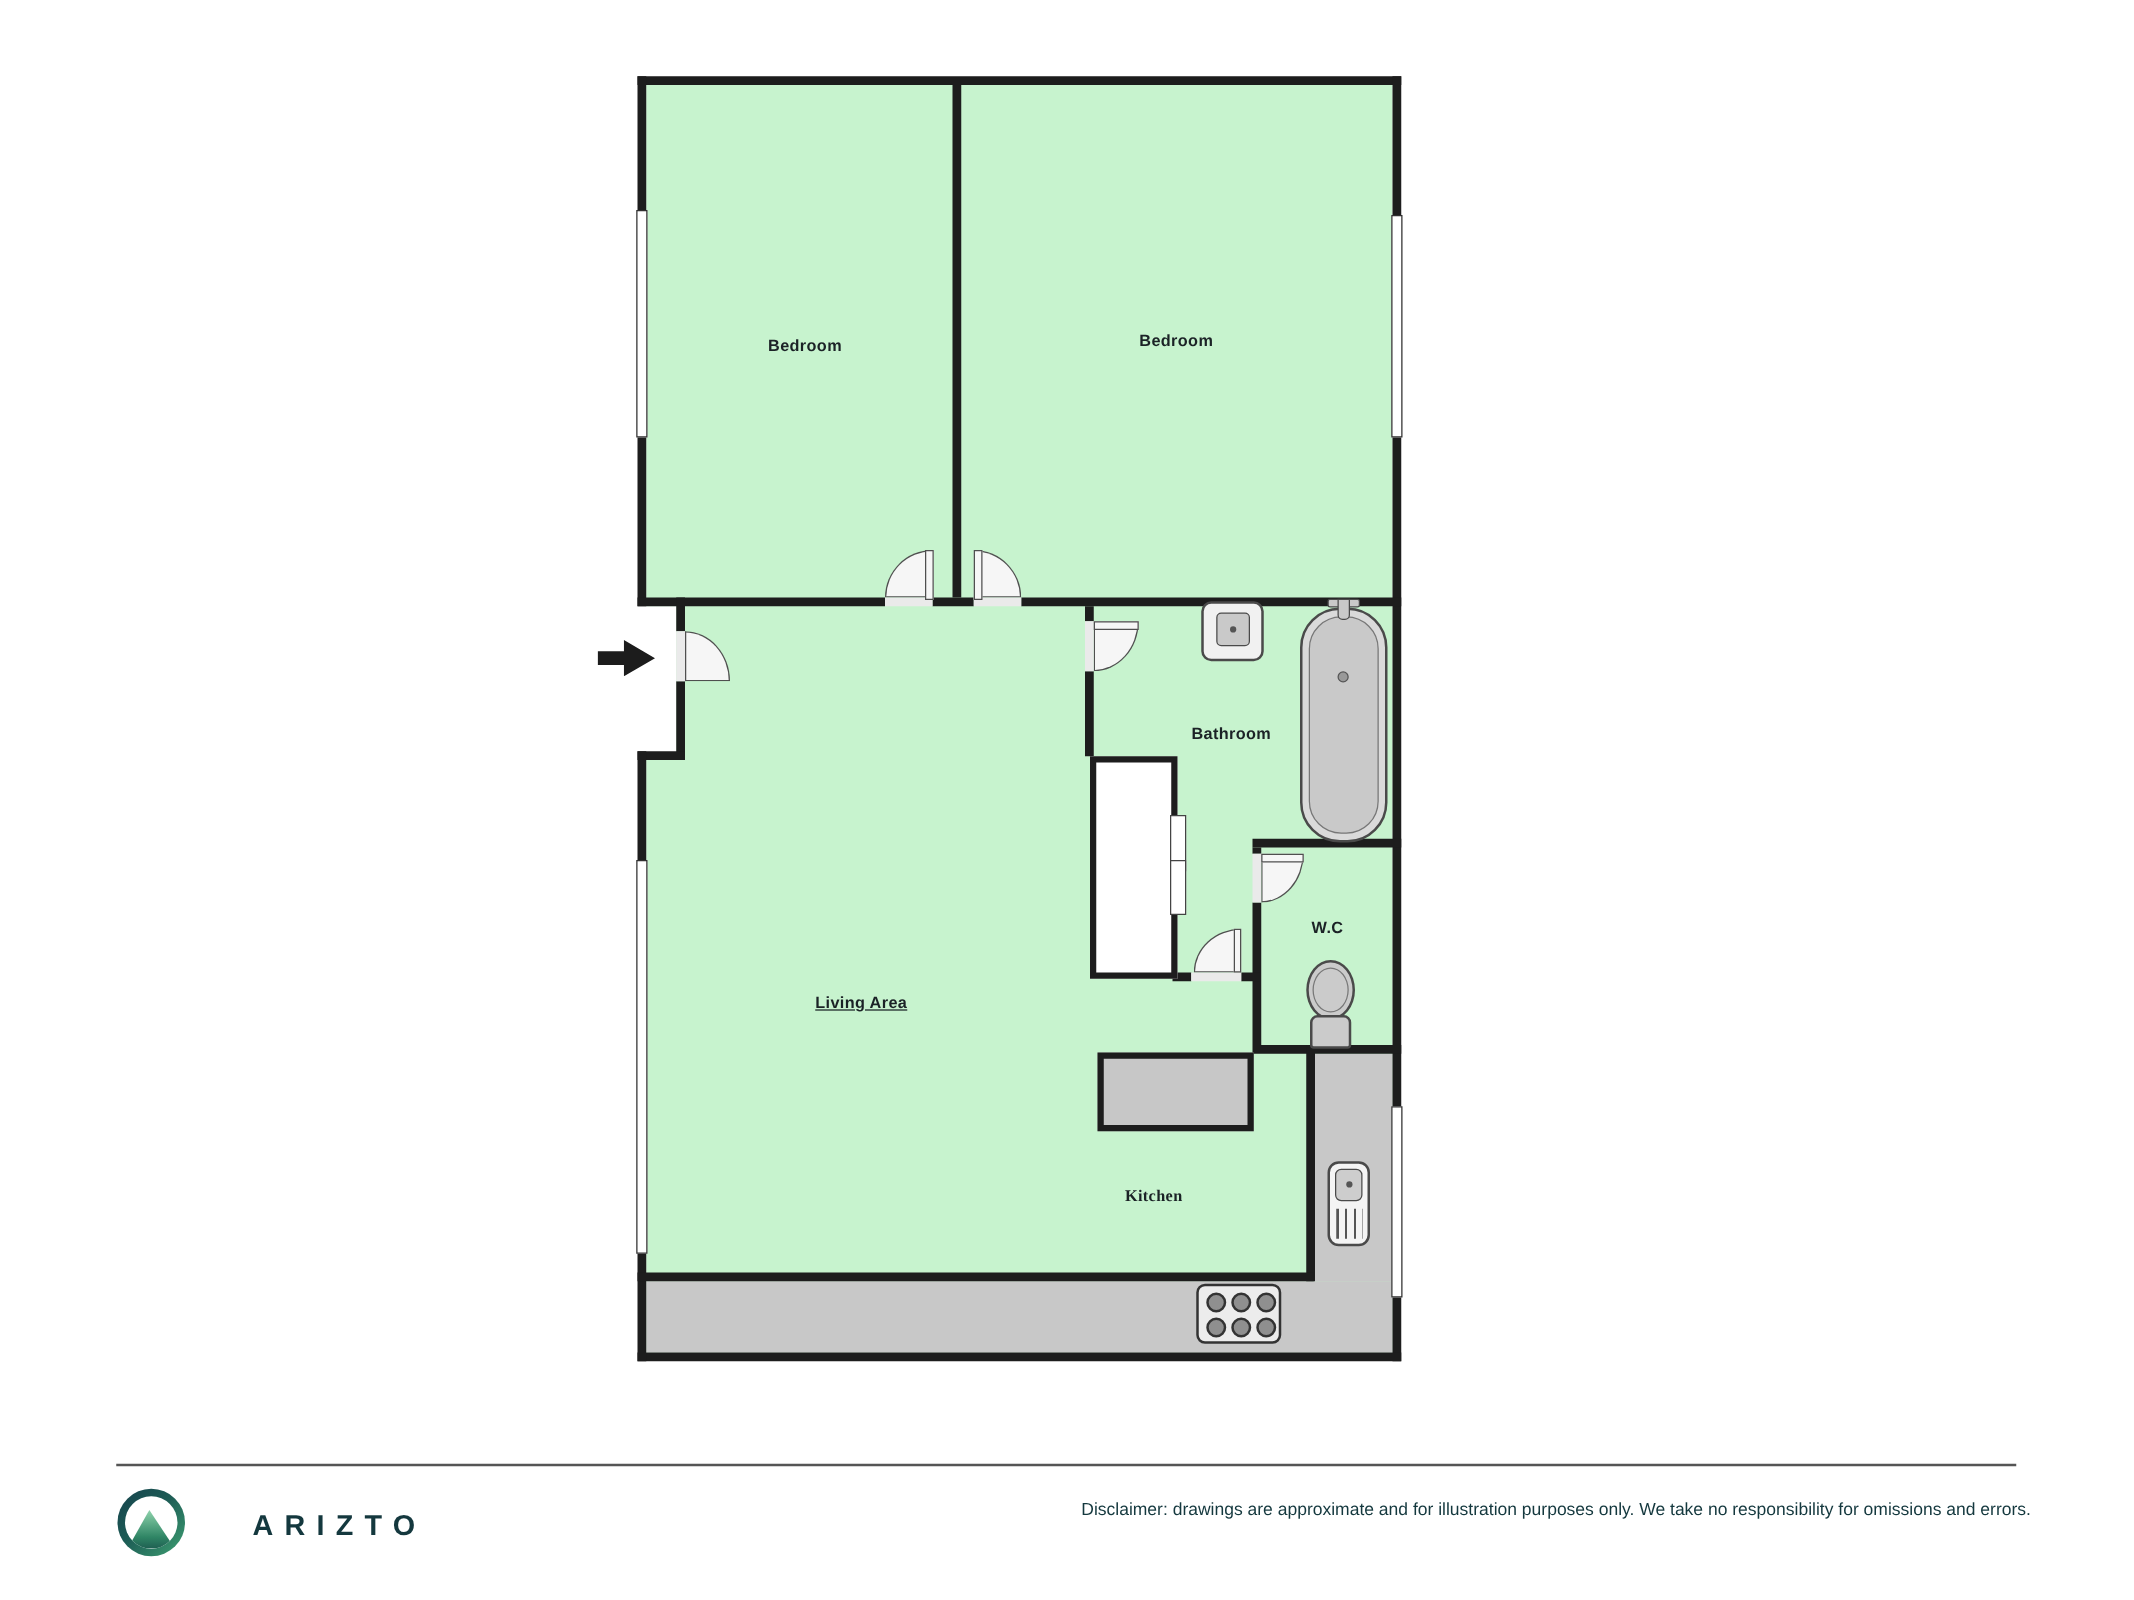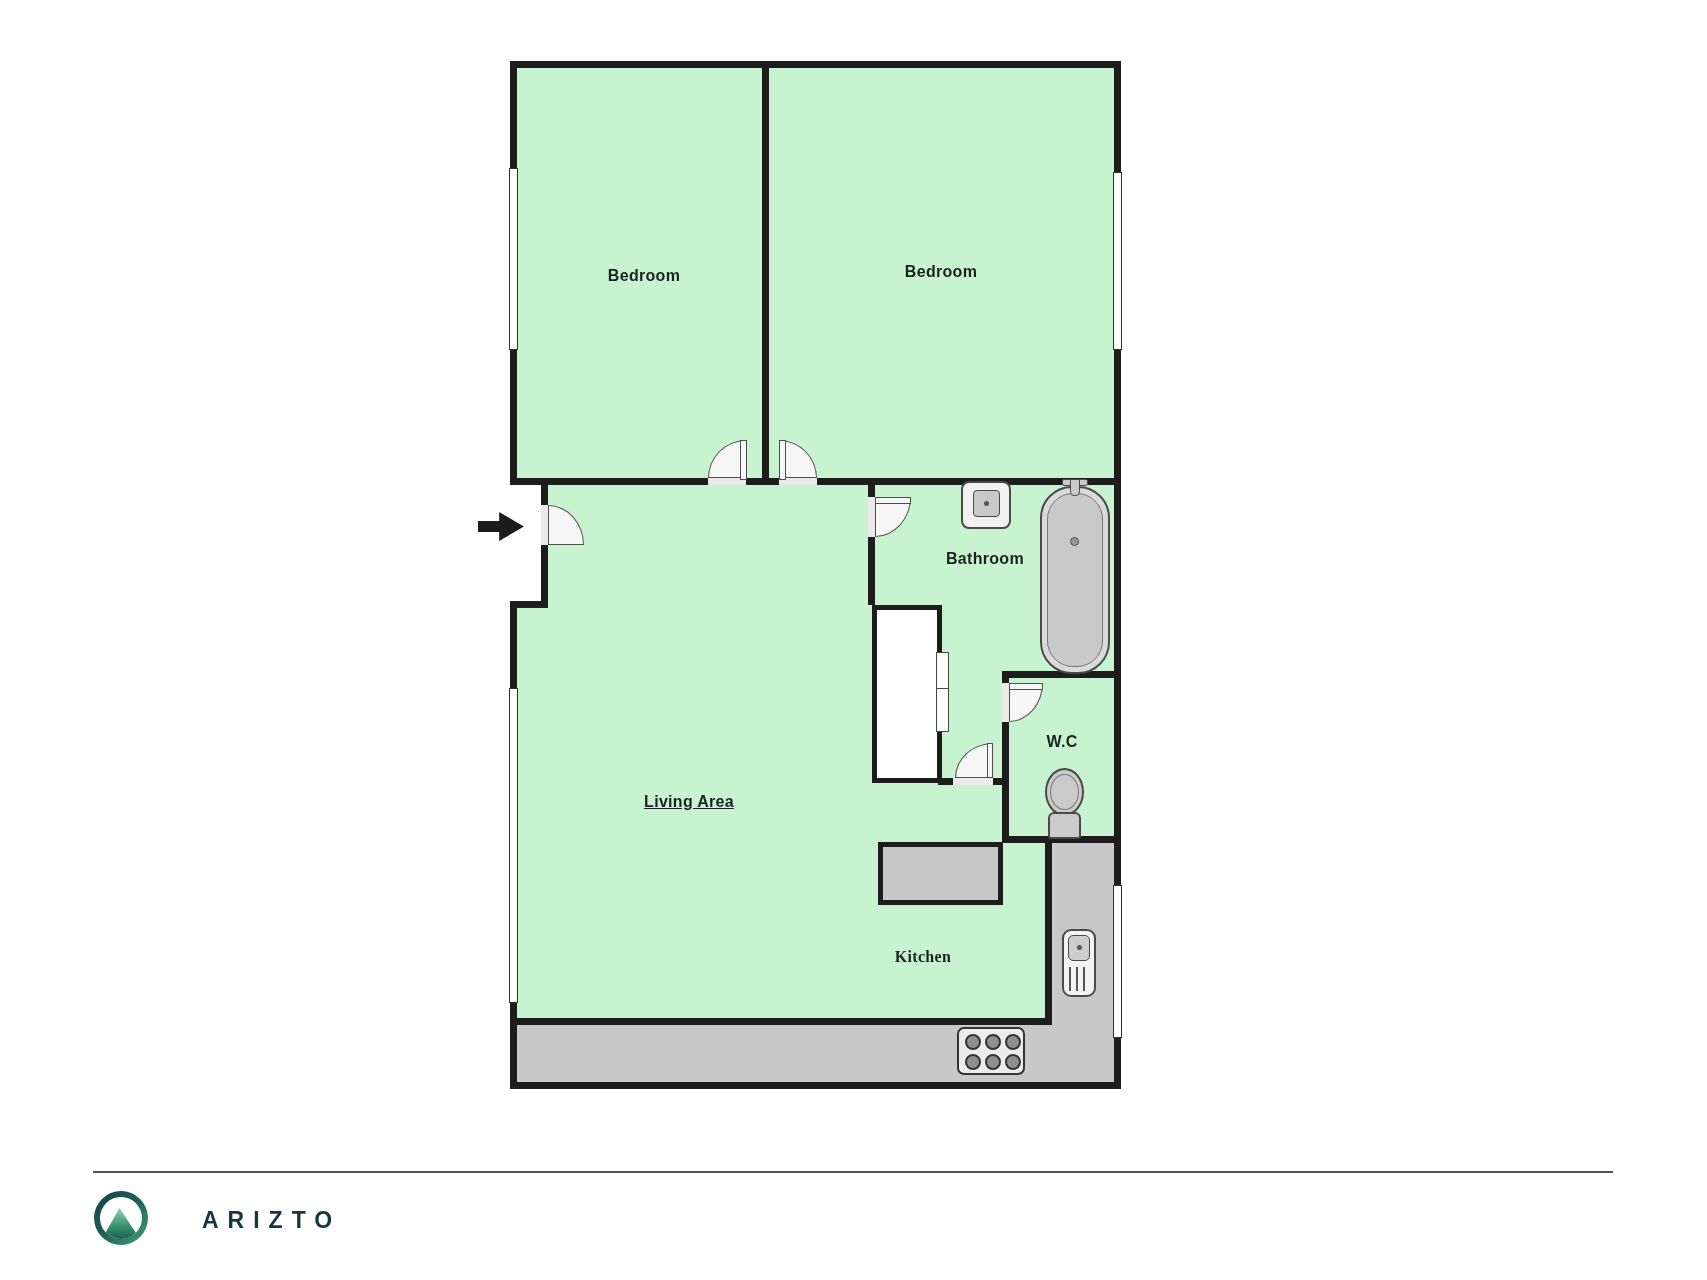--- a/index.html
+++ b/index.html
@@ -7,21 +7,21 @@
        font-family:"Liberation Sans",sans-serif;}
   .abs{position:absolute;box-sizing:border-box;}
   .wall{position:absolute;background:var(--wall,#1d1d1d);}
   .floor{position:absolute;background:var(--floor,#c7f3ce);}
   .counter{position:absolute;background:var(--counter,#c8c8c8);}
   .notch{position:absolute;background:#fff;}
   .win{position:absolute;background:#fff;border:1px solid #2f2f2f;box-sizing:border-box;}
   .thresh{position:absolute;background:#eaeaea;}
   .door{position:absolute;background:var(--door,#f6f6f6);border:1.5px solid #4f4f4f;box-sizing:border-box;}
   .panel{position:absolute;background:var(--door,#f6f6f6);border:1px solid #4f4f4f;box-sizing:border-box;}
-  .rlabel{position:absolute;transform:translate(-50%,-50%);font-weight:700;font-size:16px;
+  .rlabel{position:absolute;transform:translate(-50%,-50%);font-weight:700;font-size:13px;
           color:var(--label-text,#1b2226);letter-spacing:.3px;white-space:nowrap;}
   .fx{position:absolute;box-sizing:border-box;}
   .burner{position:absolute;width:16px;height:16px;border-radius:50%;
           background:#8f8f8f;border:2px solid #333;box-sizing:border-box;}
   .footer-text{position:absolute;color:var(--brand-teal,#14383e);white-space:nowrap;}
 </style>
 </head>
 <body>
 
 <div class="abs" style="left:0;top:0;width:1707px;height:1160px;">
@@ -110,21 +110,21 @@
     <div class="burner" style="left:6px;top:25px;"></div>
     <div class="burner" style="left:26px;top:25px;"></div>
     <div class="burner" style="left:46px;top:25px;"></div>
   </div>
 
   <div class="abs" style="left:478px;top:512px;width:46px;height:29px;background:#1c1c1c;
               clip-path:polygon(0 31%,46% 31%,46% 0,100% 50%,46% 100%,46% 69%,0 69%);"></div>
 
   <div class="rlabel" style="left:644px;top:276px;">Bedroom</div>
   <div class="rlabel" style="left:941px;top:272px;">Bedroom</div>
-  <div class="rlabel" style="left:985px;top:559px;">Bathroom</div>
+  <div class="rlabel" style="left:985px;top:587px;">Bathroom</div>
   <div class="rlabel" style="left:1062px;top:742px;text-align:center;">W.C</div>
   <div class="rlabel" style="left:689px;top:802px;text-decoration:underline;">Living Area</div>
   <div class="rlabel" style="left:923px;top:957px;font-family:Liberation Serif, serif;">Kitchen</div>
 </div>
 
 <div class="abs" style="left:0;top:1160px;width:1707px;height:120px;">
   <div class="abs" style="left:93px;top:11px;width:1520px;height:2px;background:#555;"></div>
 
   <div class="abs" style="left:94px;top:31px;width:54px;height:54px;border-radius:50%;
               background:linear-gradient(135deg,#16424d 0%,#1d5c55 45%,var(--logo-green,#3fa273) 100%);">
@@ -132,14 +132,15 @@
       <div class="abs" style="left:2px;top:11px;width:38px;height:31px;
                   clip-path:polygon(46% 0,100% 100%,0 100%);
                   background:linear-gradient(180deg,#8fd3ac 0%,#2f8565 70%,#1f5f52 100%);"></div>
     </div>
   </div>
 
   <div class="footer-text" style="left:168px;top:40px;height:40px;line-height:40px;font-size:23px;font-weight:700;letter-spacing:9px;margin-left:34px;">ARIZTO</div>
 
 
   <div class="abs" style="left:865px;top:37px;width:800px;">
+    <div class="footer-text" style="position:static;font-size:14px;line-height:20px;">Disclaimer: drawings are approximate and for illustration purposes only. We take no responsibility for omissions and errors.</div>
   </div>
 </div>
 
 </body></html>

